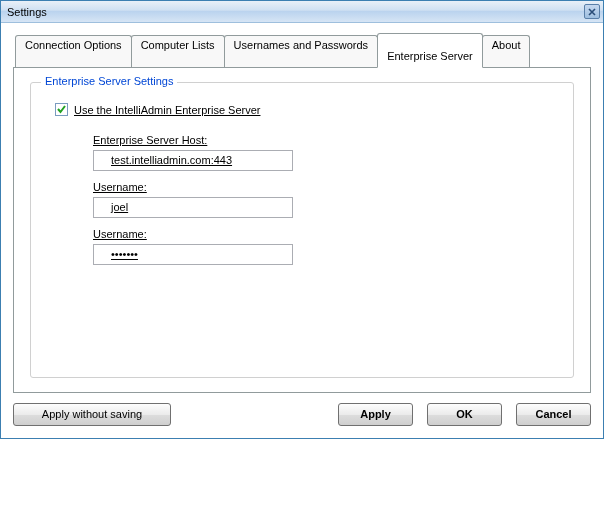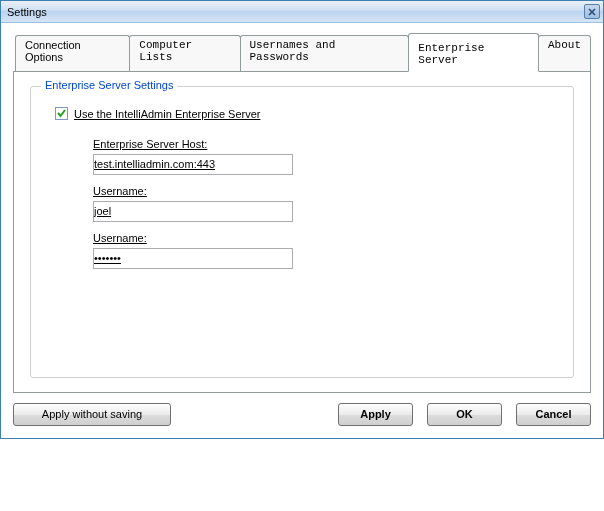--- a/index.html
+++ b/index.html
@@ -53,25 +53,25 @@
     border: 1px solid #919b9c;
     border-bottom: none;
     border-top-left-radius: 3px;
     border-top-right-radius: 3px;
     background: #f8f8f8;
     margin-right: 0px;
     margin-top: 2px;
     cursor: pointer;
     position: relative;
   }
-  .tab + .tab { margin-left: -1px; font-family: Liberation Mono, monospace; }
+  .tab + .tab { margin-left: -1px; }
   .tab.active {
     background: #fff;
     margin-top: 0;
-    padding-top: 8px;
+    padding-top: 16px;
     padding-bottom: 5px;
     z-index: 3;
     border-bottom: 1px solid #fff;
     margin-bottom: -1px;
   }
   .tabpage {
     flex: 1;
     border: 1px solid #919b9c;
     background: #fff;
     padding: 14px 16px;
@@ -103,21 +103,21 @@
     display: inline-flex; align-items: center; justify-content: center;
     cursor: pointer;
   }
   .checkbox svg { width: 11px; height: 11px; }
   .form-area { margin-left: 44px; width: 210px; }
   .field-label { margin-top: 10px; margin-bottom: 4px; color: #000; }
   .field-label:first-child { margin-top: 0; }
   .text-input {
     width: 200px; height: 21px;
     border: 1px solid #abadb3;
-    padding: 2px 0;
+    padding: 2px 17px;
     background: #fff;
     line-height: 15px;
   }
   .button-row {
     display: flex; justify-content: space-between; align-items: flex-start;
     margin-top: 10px;
   }
   .right-buttons { display: flex; gap: 14px; font-weight: bold; }
   .btn {
     min-width: 75px; height: 23px;

